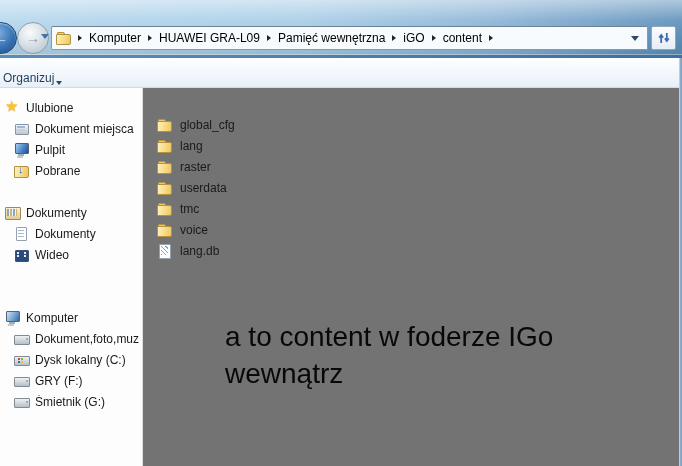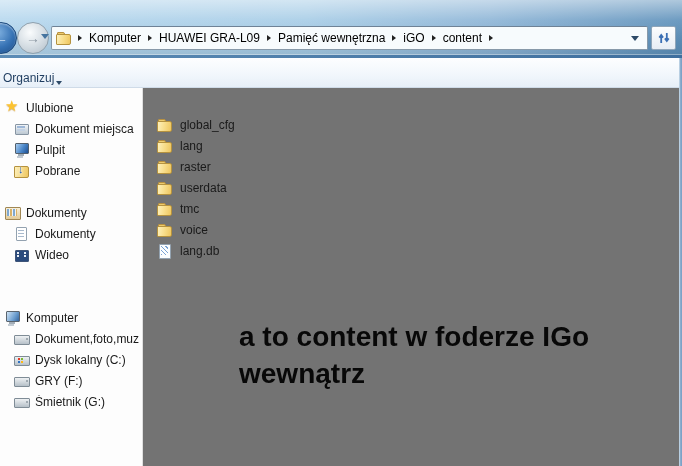--- a/index.html
+++ b/index.html
@@ -66,22 +66,22 @@
   .content{position:absolute;top:88px;left:0;right:0;bottom:0;display:flex;}
   .sidebar{width:143px;box-sizing:border-box;border-right:1px solid #e0e0e0;background:#fdfdfd;padding-top:9px;overflow:hidden;}
   .main{flex:1;position:relative;padding-top:26px;background:#737373;overflow:hidden;}
   .row{display:flex;align-items:center;height:21px;white-space:nowrap;font-size:12px;color:#1a1a1a;cursor:default;}
   .sb-group-header{padding-left:5px;gap:4px;}
   .sb-item{padding-left:14px;gap:4px;}
   .sb-gap{height:21px;}
   .sb-label{overflow:hidden;text-overflow:clip;}
   .file-row{padding-left:14px;gap:6px;}
   .annotation{
-    position:absolute;left:96px;top:230px;
-    font-size:28px;font-weight:bold;line-height:37px;color:#080808;letter-spacing:0;
+    position:absolute;left:82px;top:230px;
+    font-size:28px;font-weight:normal;line-height:37px;color:#080808;letter-spacing:0;
   }
   .right-edge{position:absolute;right:0;top:58px;bottom:0;width:3px;
     background:linear-gradient(to right,#cfe1ee,#7fa2c5 60%,#7ba2c8);}
   
   .icon{position:relative;display:inline-block;width:17px;height:16px;flex:none;}
   .icon-folder::before{content:"";position:absolute;left:1px;top:2px;width:6px;height:4px;background:#edcb6d;border:1px solid #b99140;border-radius:1px 2px 0 0;}
   .icon-folder::after{content:"";position:absolute;left:0;top:4px;width:13px;height:9px;border:1px solid #b5923f;border-radius:1px 2px 2px 1px;background:linear-gradient(100deg,#fdf0bb 0%,#f8dd8a 50%,#eec65f 100%);}
   .icon-db-file::before{content:"";position:absolute;left:2px;top:1px;width:10px;height:13px;background:#fbfdfe;border:1px solid #93a2b0;border-radius:1px;}
   .icon-db-file::after{content:"";position:absolute;left:4px;top:3px;width:7px;height:9px;background:repeating-linear-gradient(45deg,rgba(90,140,200,.8) 0 1px,transparent 1px 3px);}
   .icon-star::before{content:"★";position:absolute;left:0;top:-2px;font-size:15px;line-height:16px;color:#fcc330;text-shadow:0 1px 1px rgba(180,120,20,.55);}

